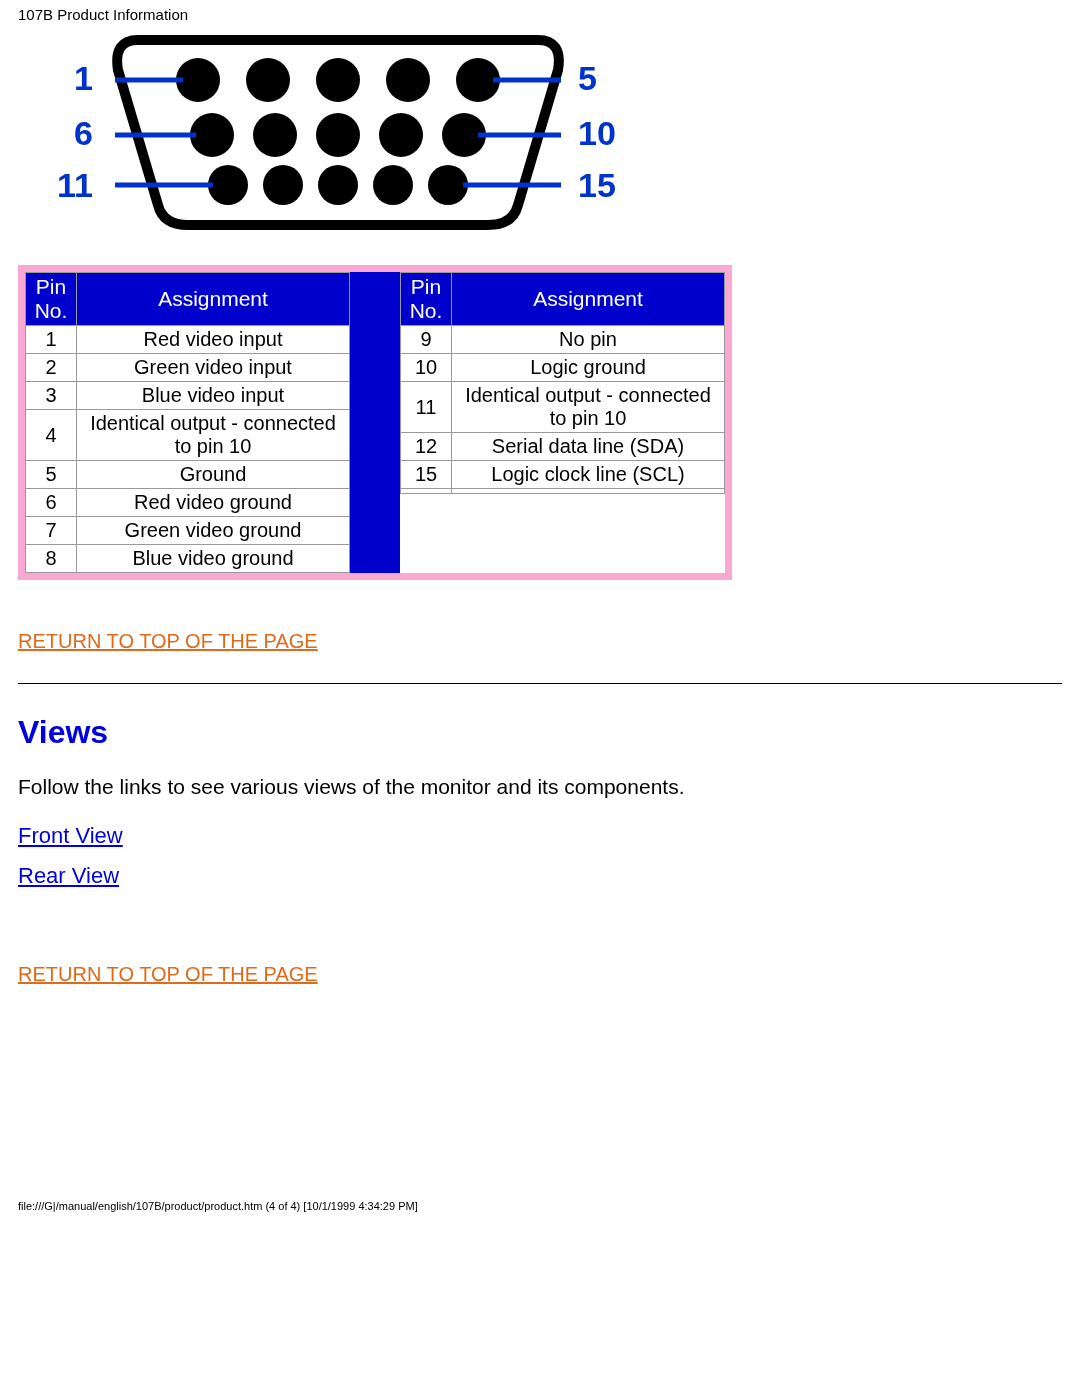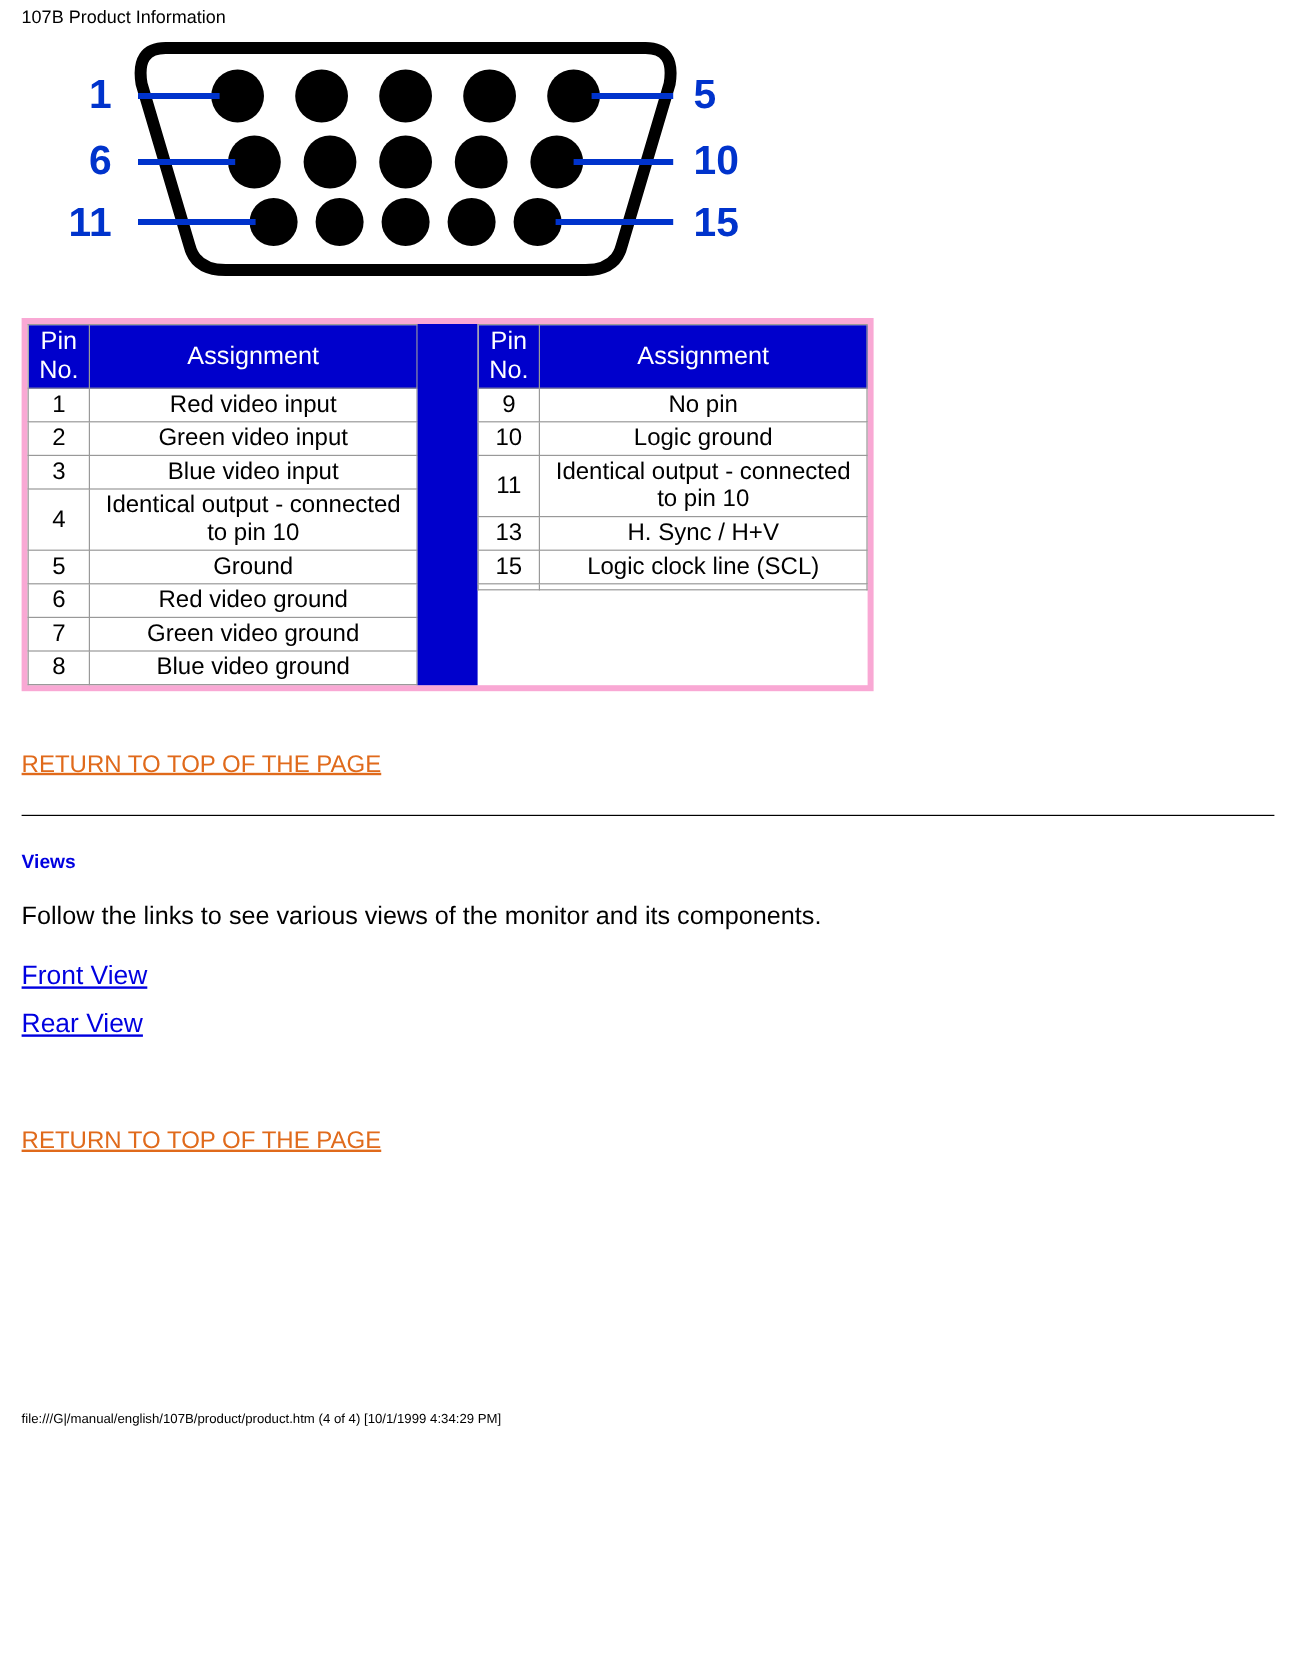--- a/index.html
+++ b/index.html
@@ -18,21 +18,21 @@
   }
   .diagram-wrap {
     text-align: left;
     margin-bottom: 30px;
   }
   svg.connector {
     display: block;
   }
   .pin-tables {
     display: flex;
-    border: 5px solid #f9a8d4;
+    border: 7px solid #f9a8d4;
     width: 700px;
     margin-bottom: 50px;
   }
   .pin-tables table {
     border-collapse: collapse;
     width: 100%;
   }
   .pin-tables td, .pin-tables th {
     border: 1px solid #999;
     font-size: 20px;
@@ -69,21 +69,21 @@
     text-decoration: underline;
     font-size: 20px;
   }
   hr.divider {
     border: none;
     border-top: 1px solid #000;
     margin: 10px 0 30px 0;
   }
   h2.section {
     color: #0000e0;
-    font-size: 16px;
+    font-size: 32px;
     font-weight: bold;
     margin: 0 0 24px 0;
   }
   .body-text {
     font-size: 21px;
     margin: 0 0 24px 0;
   }
   a.doc-link {
     color: #0000e0;
     text-decoration: underline;
@@ -202,22 +202,22 @@
             </tr>
         <tr>
               <td class="pin-no">10</td>
               <td>Logic ground</td>
             </tr>
         <tr>
               <td class="pin-no">11</td>
               <td>Identical output - connected to pin 10</td>
             </tr>
         <tr>
-              <td class="pin-no">13</td>
-              <td>H. Sync / H+V</td>
+              <td class="pin-no">12</td>
+              <td>Serial data line (SDA)</td>
             </tr>
         <tr>
               <td class="pin-no">15</td>
               <td>Logic clock line (SCL)</td>
             </tr>
         <tr>
               <td class="pin-no"></td>
               <td></td>
             </tr>
       </tbody>

